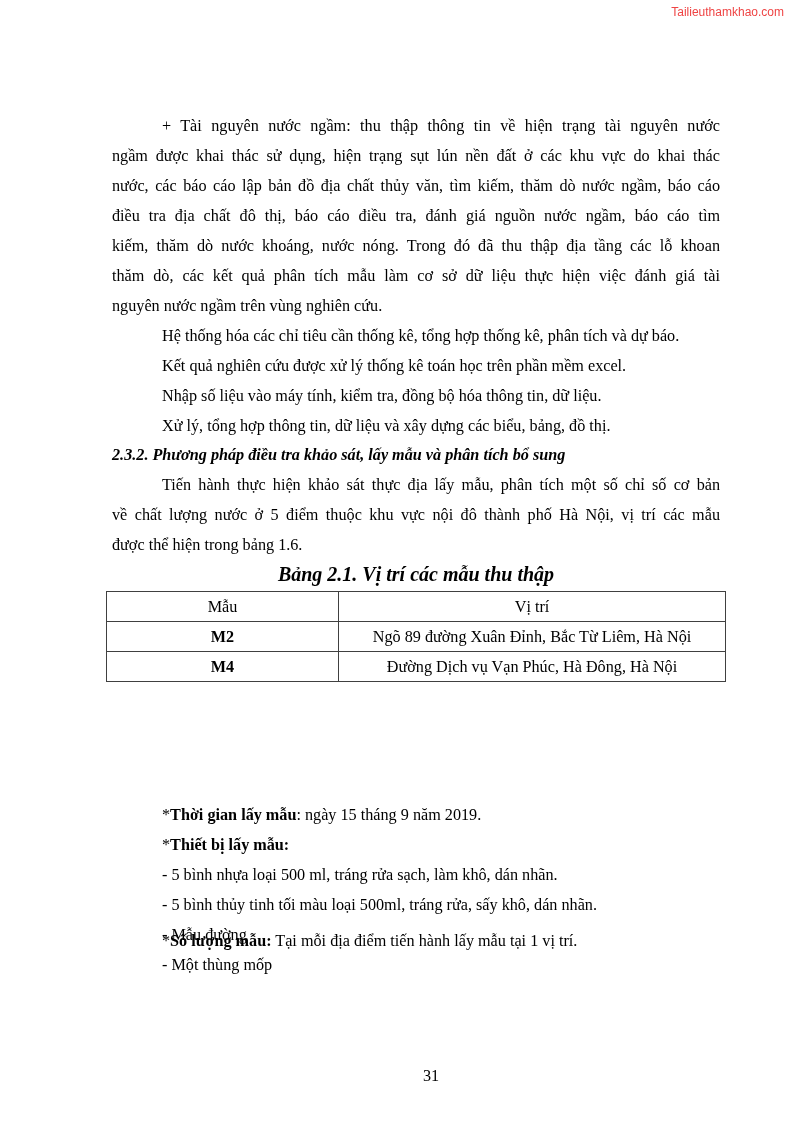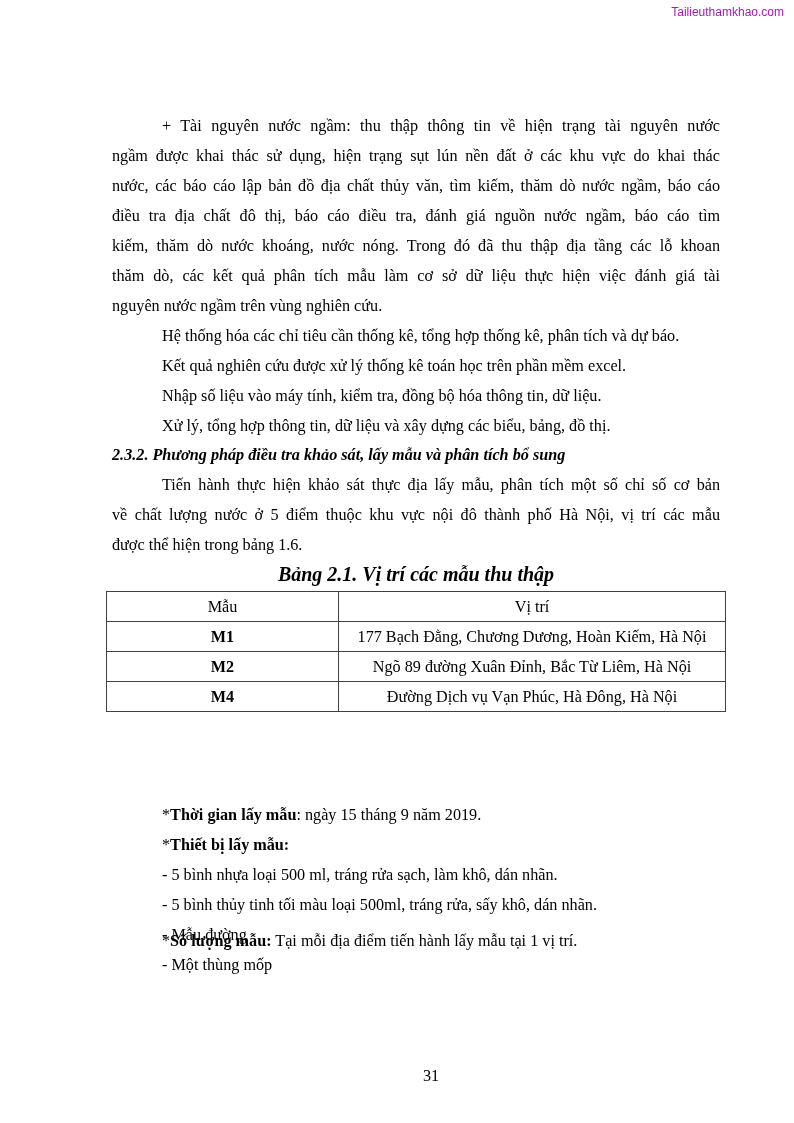--- a/index.html
+++ b/index.html
@@ -14,21 +14,21 @@
       overflow: hidden;
       font-family: "Liberation Serif", "DejaVu Serif", serif;
       color: #000000;
     }
     .watermark {
       position: absolute;
       top: 5px;
       right: 10px;
       font-family: "Liberation Sans", "DejaVu Sans", sans-serif;
       font-size: 12px;
-      color: #a21caf;
+      color: #ef4444;
     }
     .line {
       position: absolute;
       left: 112px;
       width: 608px;
       font-size: 16.2px;
       line-height: 20px;
       white-space: nowrap;
     }
     .justify {
@@ -114,24 +114,20 @@
 
 <table class="data-table">
   <thead>
     <tr>
       <th>Mẫu</th>
       <th>Vị trí</th>
     </tr>
   </thead>
   <tbody>
     <tr>
-      <td class="col-sample">M1</td>
-      <td>177 Bạch Đằng, Chương Dương, Hoàn Kiếm, Hà Nội</td>
-    </tr>
-    <tr>
       <td class="col-sample">M2</td>
       <td>Ngõ 89 đường Xuân Đỉnh, Bắc Từ Liêm, Hà Nội</td>
     </tr>
     <tr>
       <td class="col-sample">M4</td>
       <td>Đường Dịch vụ Vạn Phúc, Hà Đông, Hà Nội</td>
     </tr>
   </tbody>
 </table>
 

